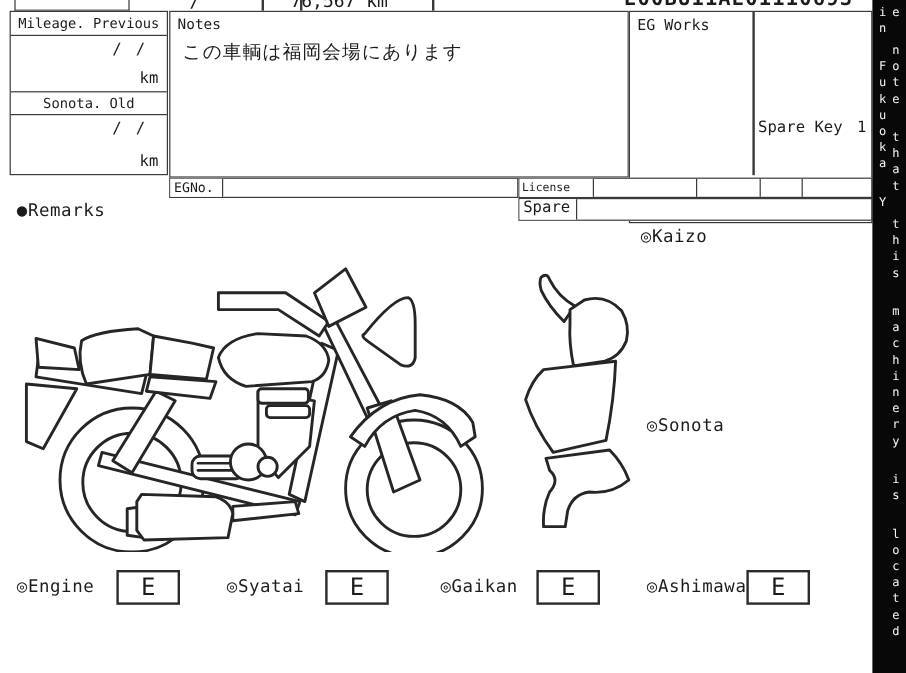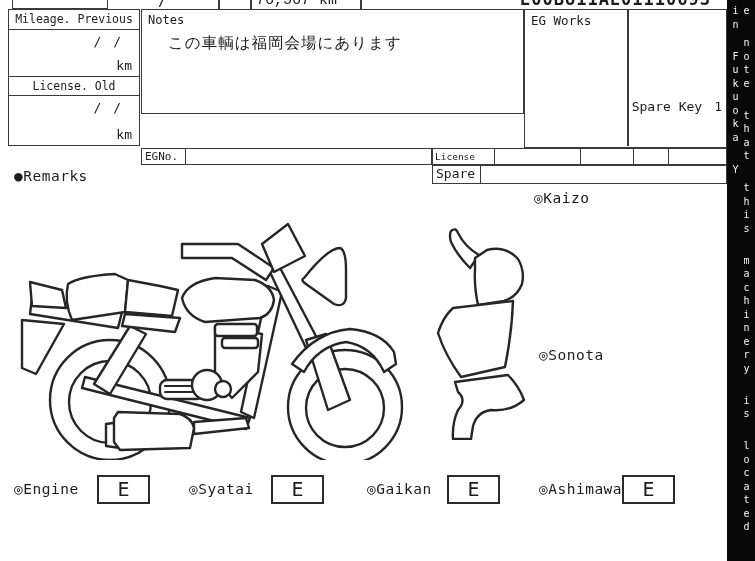--- a/index.html
+++ b/index.html
@@ -36,46 +36,46 @@
 
 <div class="sheet">
 
   <div class="bx" style="left:12px;top:-4px;width:96px;height:13px;border-top:none;"></div>
   <div class="clip" style="left:146px;width:60px;">
     <span style="top:-8px;left:12px;font-size:15px;">/</span>
   </div>
   <div class="vline" style="left:218px;top:0;height:9px;"></div>
   <div class="vline" style="left:250px;top:0;height:9px;"></div>
   <div class="vline" style="left:360px;top:0;height:9px;"></div>
-  <div class="clip" style="left:252px;width:108px;font-family:Liberation Mono, monospace;">
+  <div class="clip" style="left:238px;width:108px;">
     <span style="top:-8px;left:4px;font-size:15px;">76,567 km</span>
   </div>
   <div class="clip" style="left:518px;width:196px;">
     <span style="top:-11px;left:2px;font-size:17px;font-weight:bold;letter-spacing:1px;">E00BU11AE01110693</span>
   </div>
 
   <div class="bx" style="left:8px;top:9px;width:132px;height:137px;display:flex;flex-direction:column;">
     <div class="m-head" style="height:19px;">Mileage. Previous</div>
     <div class="m-val" style="height:46px;">
       <span class="date">/  /</span>
       <span class="unit">km</span>
     </div>
-    <div class="m-head" style="height:18px;line-height:18px;">License. Old</div>
+    <div class="m-head" style="height:18px;line-height:18px;">Sonota. Old</div>
     <div class="m-val last" style="flex:1;">
       <span class="date">/  /</span>
       <span class="unit">km</span>
     </div>
   </div>
 
-  <div class="bx" style="left:141px;top:9px;width:383px;height:105px;">
+  <div class="bx" style="left:141px;top:9px;width:383px;height:139px;">
     <div class="abs" style="left:6px;top:3px;font-size:12px;">Notes</div>
-    <div class="abs jp" style="left:10px;top:23px;font-size:15.5px;letter-spacing:1px;margin-left:16px;">この車輌は福岡会場にあります</div>
+    <div class="abs jp" style="left:10px;top:23px;font-size:15.5px;letter-spacing:1px;">この車輌は福岡会場にあります</div>
   </div>
 
-  <div class="bx" style="left:524px;top:9px;width:203px;height:139px;">
+  <div class="bx" style="left:524px;top:9px;width:203px;height:177px;">
     <div class="vline" style="left:102px;top:0;height:136px;"></div>
     <div class="abs" style="left:6px;top:3px;font-size:12.5px;">EG Works</div>
     <div class="abs" style="right:4px;top:89px;font-size:13px;display:flex;gap:12px;">
       <span>Spare Key</span>
       <span>1</span>
     </div>
   </div>
 
   <div class="bx rowflex" style="left:141px;top:148px;width:291px;height:17px;">
     <div class="cell-label" style="width:44px;">EGNo.</div>

